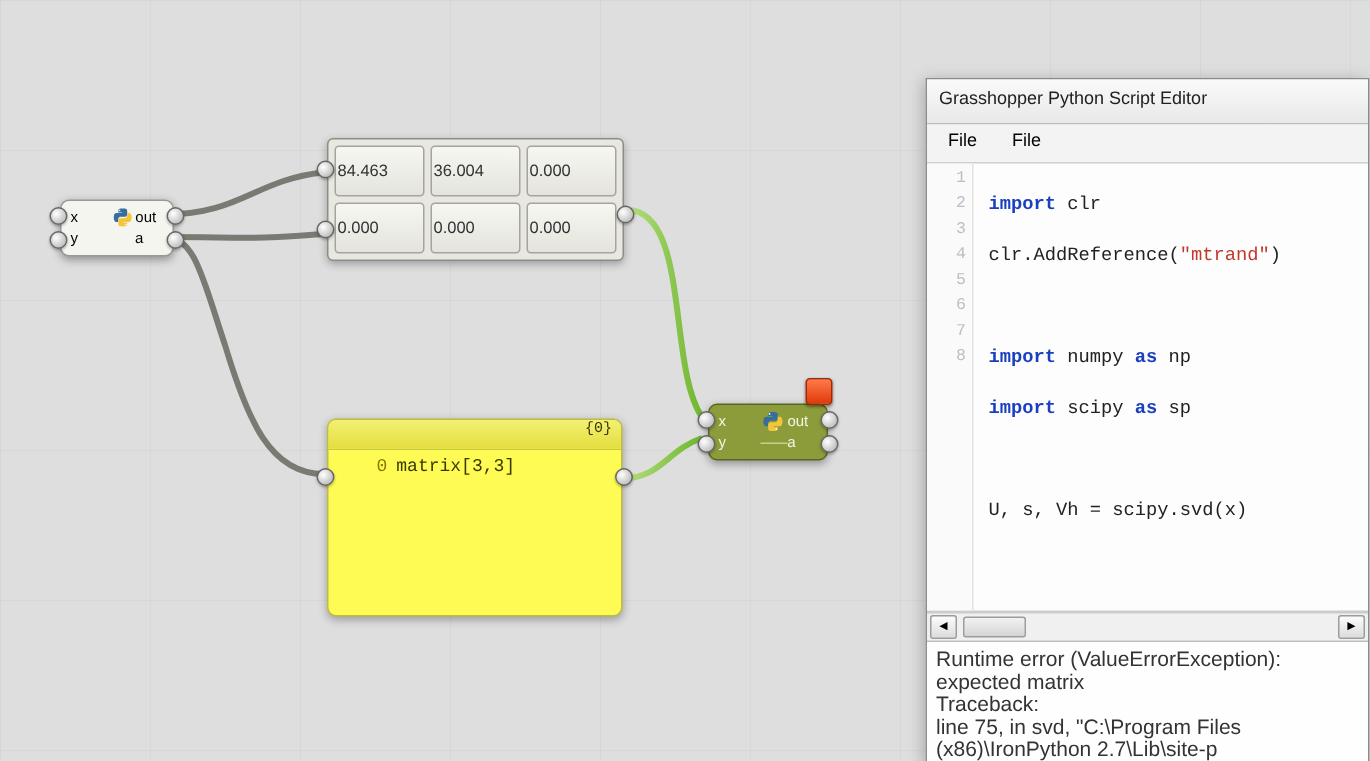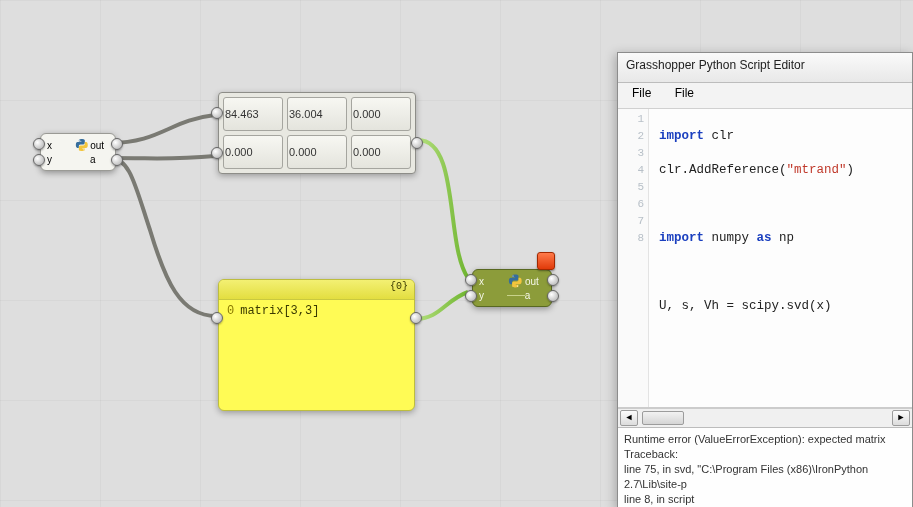--- a/index.html
+++ b/index.html
@@ -75,21 +75,21 @@
 }
 .textpanel .hdr{
   height:18px;
   background:linear-gradient(#f3f073,#e3de40);
   border-bottom:1px solid #c9c93f;
   border-radius:5px 5px 0 0;
   text-align:right;
   font-size:10px;
   padding:1px 6px 0 0;
 }
-.textpanel .body{padding:4px 8px;}
+.textpanel .body{padding:4px 8px;margin-left:24px;}
 .textpanel .idx{color:#8a7a00;margin-right:6px;}
 
 
 .editor{
   position:absolute;
   right:0;top:52px;
   width:294px;height:455px;
   background:#fdfdfd;
   border:1px solid #8c8c8c;
   box-shadow:-2px 2px 10px rgba(0,0,0,0.25);
@@ -152,21 +152,21 @@
 }
 .editor .hscroll .thumb{
   width:40px;height:12px;
   background:linear-gradient(#f2f2f2,#d5d5d5);
   border:1px solid #9c9c9c;border-radius:2px;margin-left:2px;
 }
 .editor .errbox{
   height:72px;
   background:#fefefe;
   border-top:1px solid #bcbcbc;
-  font-size:11px;
+  font-size:14px;
   color:#333;
   padding:4px 6px;
   line-height:15px;
   overflow:hidden;
 }
 </style>
 </head>
 <body>
 
 <svg class="canvas">
@@ -278,20 +278,21 @@
       <div>5</div>
       <div>6</div>
       <div>7</div>
       <div>8</div>
     </div>
     <div class="code">
 <div><span class="kw">import</span><span> clr</span></div>
 <div><span>clr.AddReference(</span><span class="str">"mtrand"</span><span>)</span></div>
 <div>&nbsp;</div>
 <div><span class="kw">import</span><span> numpy </span><span class="kw">as</span><span> np</span></div>
+<div><span class="kw">import</span><span> scipy </span><span class="kw">as</span><span> sp</span></div>
 <div>&nbsp;</div>
 <div>U, s, Vh = scipy.svd(x)</div>
     </div>
   </div>
   <div class="hscroll">
     <div class="arrow">◄</div>
     <div class="thumb"></div>
     <div style="flex:1"></div>
     <div class="arrow">►</div>
   </div>

